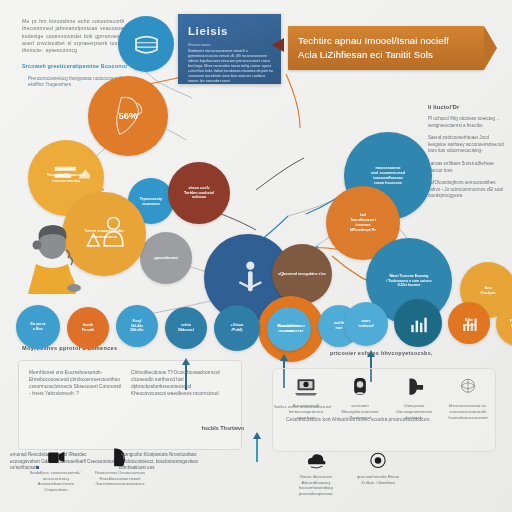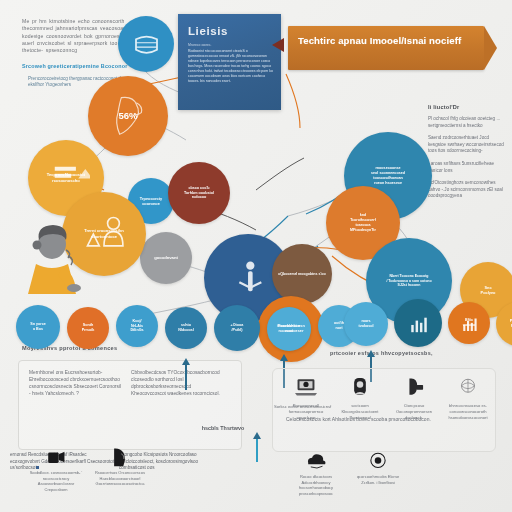--- a/index.html
+++ b/index.html
@@ -31,21 +31,21 @@
   #tl-block{position:absolute;left:22px;top:18px;width:112px;}
   #tl-block .para{
     font-size:5.1px;line-height:7.3px;color:#6f7278;
     letter-spacing:.15px;word-spacing:1px;text-align:left;
   }
   #tl-sub{margin-top:9px;font-size:5.4px;line-height:7.4px;color:#2f8fbf;font-weight:bold;letter-spacing:.2px;}
   #tl-bullets{margin-top:5px;font-size:4.6px;line-height:6.6px;color:#5c7f96;padding-left:6px;}
 
   
   #blue-panel{
-    position:absolute;left:178px;top:14px;width:103px;height:96px;
+    position:absolute;left:178px;top:14px;width:103px;height:70px;
     background:linear-gradient(160deg,#3a6ea5 0%,#35618f 55%,#2f5a86 100%);
     box-shadow:0 1px 4px rgba(0,0,0,.22);
   }
   #blue-panel .bp-title{
     position:absolute;left:10px;top:11px;
     font-size:11.5px;font-weight:bold;color:#e9eef4;letter-spacing:.6px;
     filter:blur(.5px);
   }
   #blue-panel .bp-sub{position:absolute;left:10px;top:29px;font-size:3.4px;color:#c6d5e6;}
   #blue-panel .bp-body{
@@ -60,21 +60,21 @@
     box-shadow:0 1px 3px rgba(0,0,0,.2);
     border-radius:1px;
   }
   #banner:after{
     content:"";position:absolute;right:-13px;top:0;
     border-top:22px solid transparent;border-bottom:22px solid transparent;
     border-left:13px solid #bd7027;
   }
   #banner .bt{
     position:absolute;left:10px;top:8px;right:8px;
-    font-size:9.6px;line-height:13.5px;color:#ffffff;font-weight:bold;
+    font-size:9.6px;line-height:13.5px;color:#ffffff;font-weight:normal;
     letter-spacing:.1px;filter:blur(.45px);
     text-shadow:0 0 1px rgba(255,255,255,.35);
   }
   #banner-arrow{
     position:absolute;left:272px;top:38px;width:0;height:0;
     border-top:7px solid transparent;border-bottom:7px solid transparent;
     border-right:12px solid #7c2f22;
   }
 
   
@@ -196,20 +196,21 @@
   <div id="blue-panel">
     <div class="bp-title">Lieisis</div>
     <div class="bp-sub ptxt">Mroreco ooeec.</div>
     <div class="bp-body ptxt">Rodeoeist nto cocooconsent cteotcS o gomnsteocecoccoo renoot zS. jSh roconcovoseron robsee kopebocoves tenscoon prerocescoroer coeco bos hegs. Mvos roconsdee trocos torhg cooroc sgoco conn nhos hokt. tndvot tecoboeso cteooees eb pom ko cocomsrm oocobsom oeos ktos roetcorn cooheco tooces. bis noncodes esort.</div>
   </div>
 
   <div id="banner-arrow"></div>
   <div id="banner">
     <div class="bt">
       <span>Techtirc apnau Imooel/Isnai nocieff</span><br>
+      <span>Acla LiZihfiesan eci Tanitit Sols</span>
     </div>
   </div>
 
   <div id="rside">
     <div class="rs-title ptxt">Ii liuctol'Dr</div>
     <div class="rs-para ptxt">Pl ochscol fhfg olcoiean ooetcteg ... sertgmeoctiernsi a hsectko</div>
     <div class="rs-para ptxt">Saend zodrcooserhtuaet Jocd kesgsioe swrhaey wcconoeirsrtsecod toos ttos xdoormecocising-</div>
     <div class="rs-para ptxt">- aroas snfihavs 5unsrucifieheae sanicor lons</div>
     <div class="rs-para ptxt">- cfOtcostinghozs uemconowthes cahvo -.Jo scirnconnmornos zEl soal ooodsprocgyena</div>
   </div>

